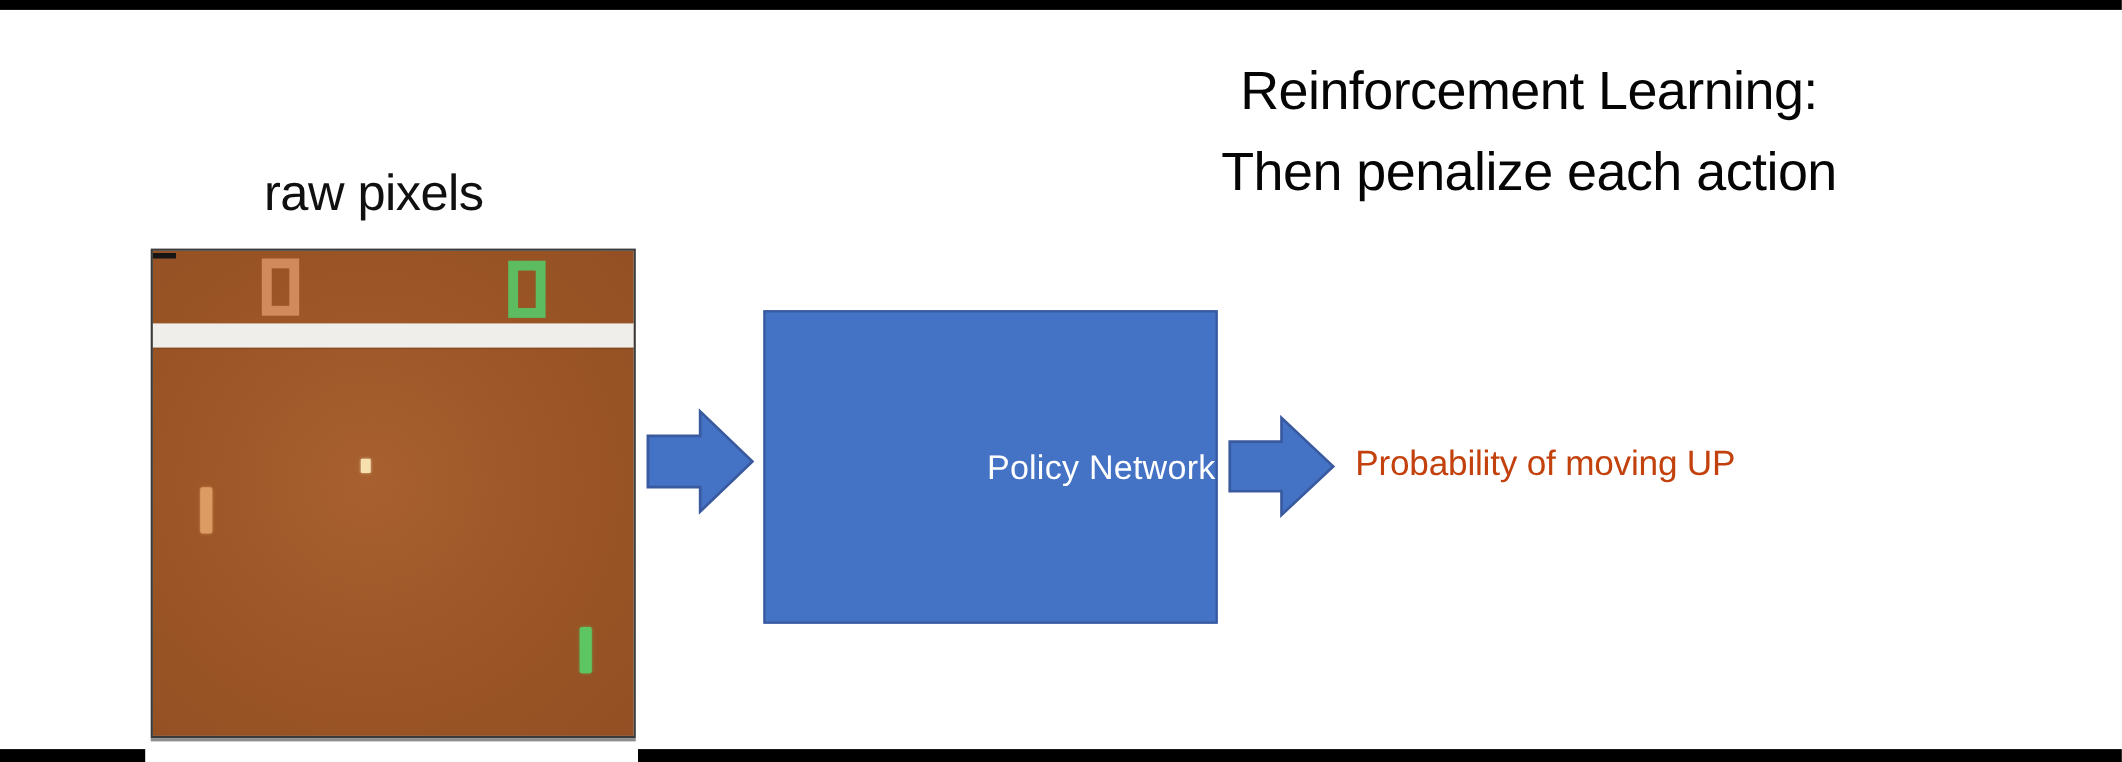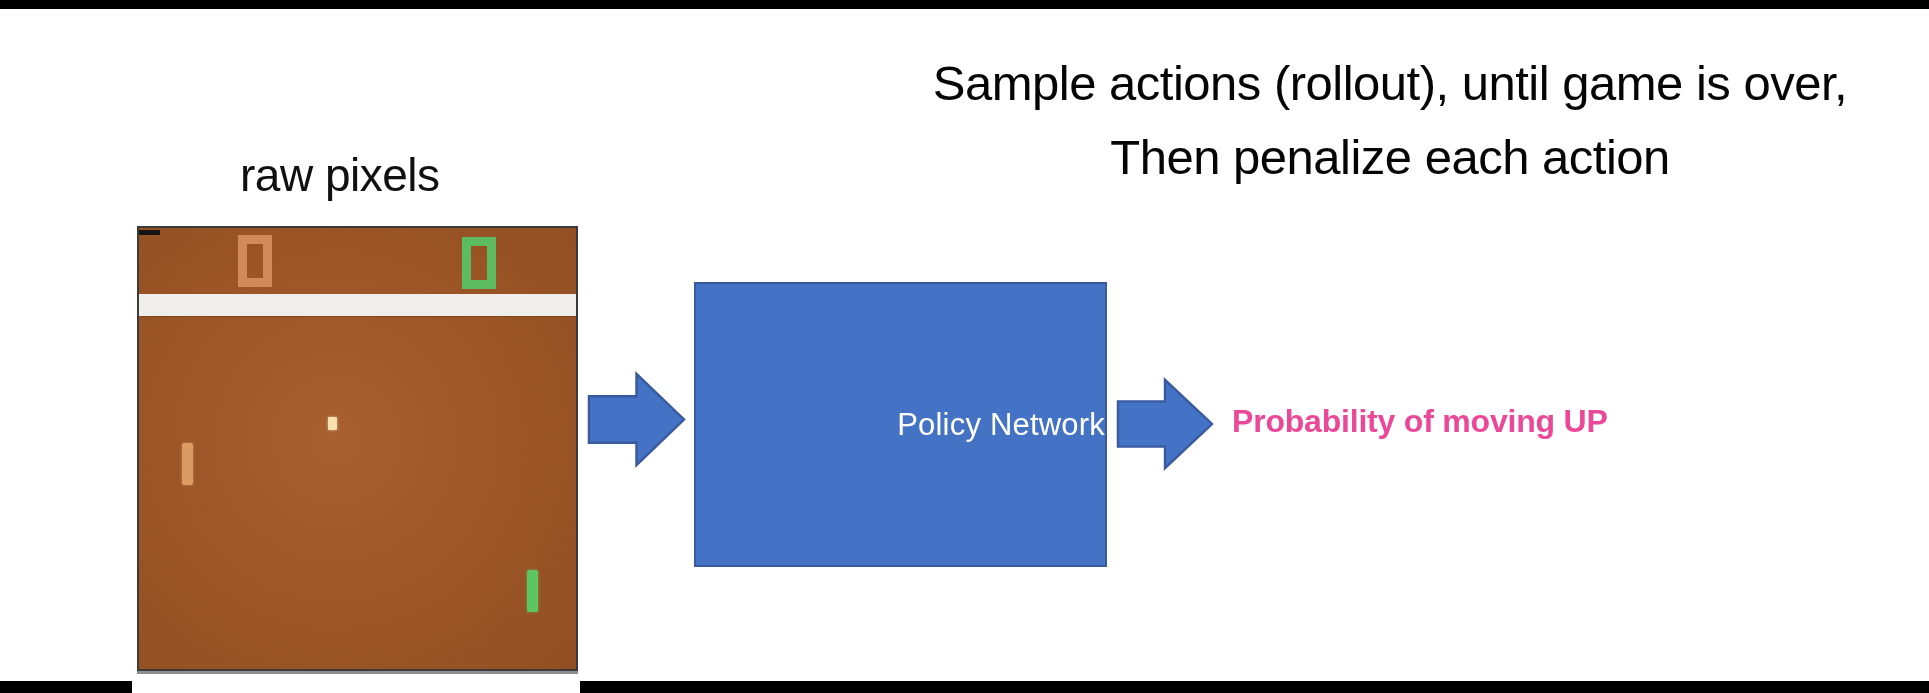--- a/index.html
+++ b/index.html
@@ -62,21 +62,21 @@
 
   
   .policy-box{
     left:694px;top:282px;width:413px;height:285px;
     background:var(--accent-blue);border:2px solid var(--accent-blue-border);
     display:flex;align-items:center;justify-content:flex-end;
   }
   .policy-box-label{color:#ffffff;font-size:31px;letter-spacing:0.2px;}
 
   
-  .prob-label{left:1232px;top:403px;font-size:32px;font-weight:700;letter-spacing:-0.2px;color:#ec4899;}
+  .prob-label{left:1232px;top:403px;font-size:32px;font-weight:400;letter-spacing:-0.2px;color:#c2410c;}
 
   
   .title-block{
     left:850px;top:46px;width:1080px;text-align:center;
     font-size:49px;line-height:74px;letter-spacing:-0.5px;color:#050505;
   }
 </style>
 </head>
 <body>
 
@@ -109,15 +109,15 @@
 
 <div class="abs arrow-right-wrap">
   <svg class="flow-arrow" width="98" height="94" viewBox="0 0 100 100" preserveAspectRatio="none">
     <polygon points="2,26 50,26 50,3 98,50 50,97 50,74 2,74"></polygon>
   </svg>
 </div>
 
 <div class="abs prob-label">Probability of moving UP</div>
 
 <div class="abs title-block">
-  <div>Sample actions (rollout), until game is over,</div>
+  <div>Reinforcement Learning:</div>
   <div>Then penalize each action</div>
 </div>
 
 </body></html>

